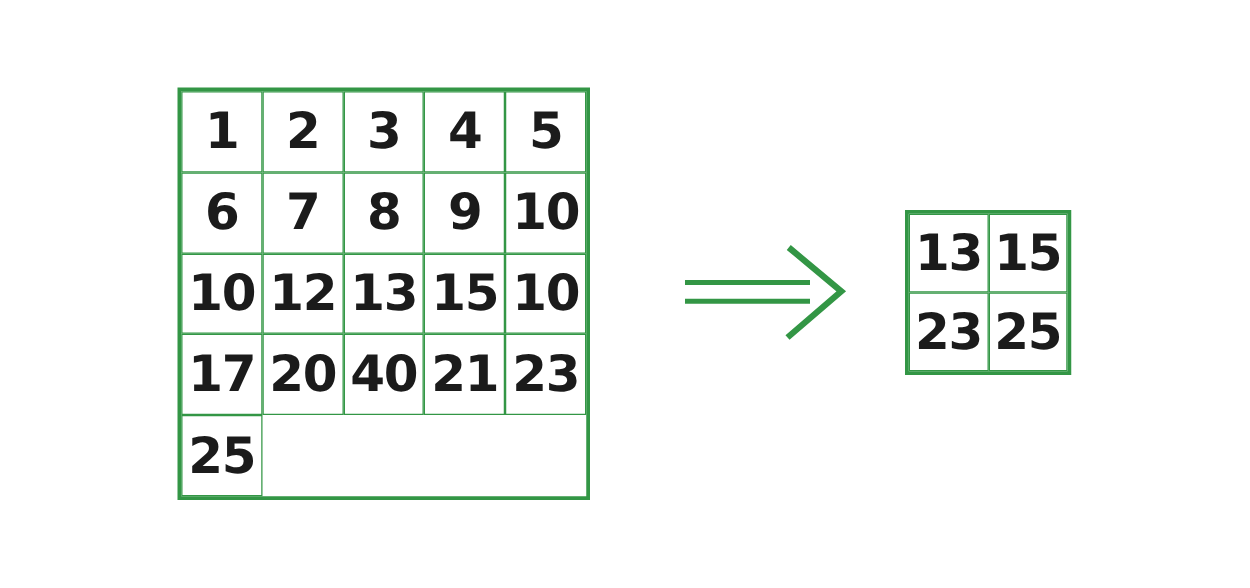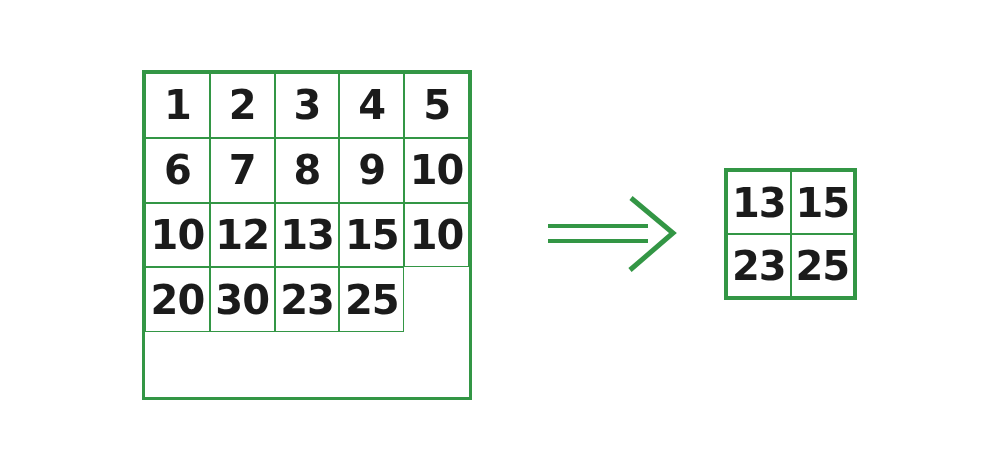--- a/index.html
+++ b/index.html
@@ -78,22 +78,24 @@
       <div class="cell">6</div>
       <div class="cell">7</div>
       <div class="cell">8</div>
       <div class="cell">9</div>
       <div class="cell">10</div>
       <div class="cell">10</div>
       <div class="cell">12</div>
       <div class="cell">13</div>
       <div class="cell">15</div>
       <div class="cell">10</div>
+      <div class="cell">17</div>
       <div class="cell">20</div>
-      <div class="cell">30</div>
+      <div class="cell">40</div>
+      <div class="cell">21</div>
       <div class="cell">23</div>
       <div class="cell">25</div>
     </div>
 
   <svg class="arrow" viewBox="0 0 135 90" fill="none" xmlns="http://www.w3.org/2000/svg">
     <line x1="3" y1="36" x2="103" y2="36" stroke="currentColor" stroke-width="4"></line>
     <line x1="3" y1="51" x2="103" y2="51" stroke="currentColor" stroke-width="4"></line>
     <polyline points="86,8 128,43 85,80" stroke="currentColor" stroke-width="5" stroke-linecap="butt" stroke-linejoin="miter"></polyline>
   </svg>
 

